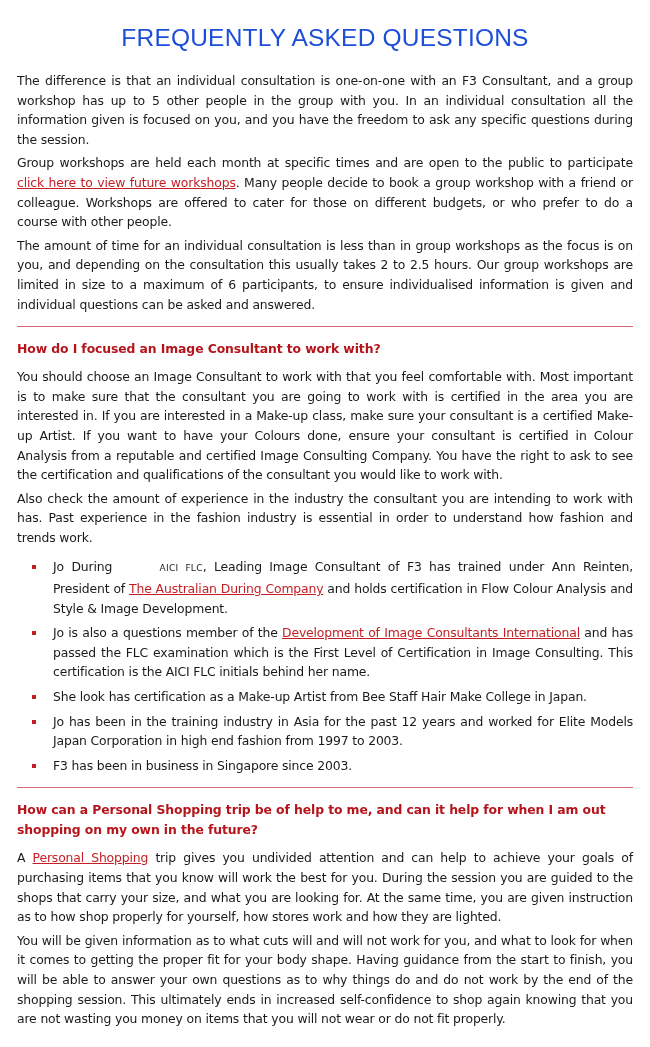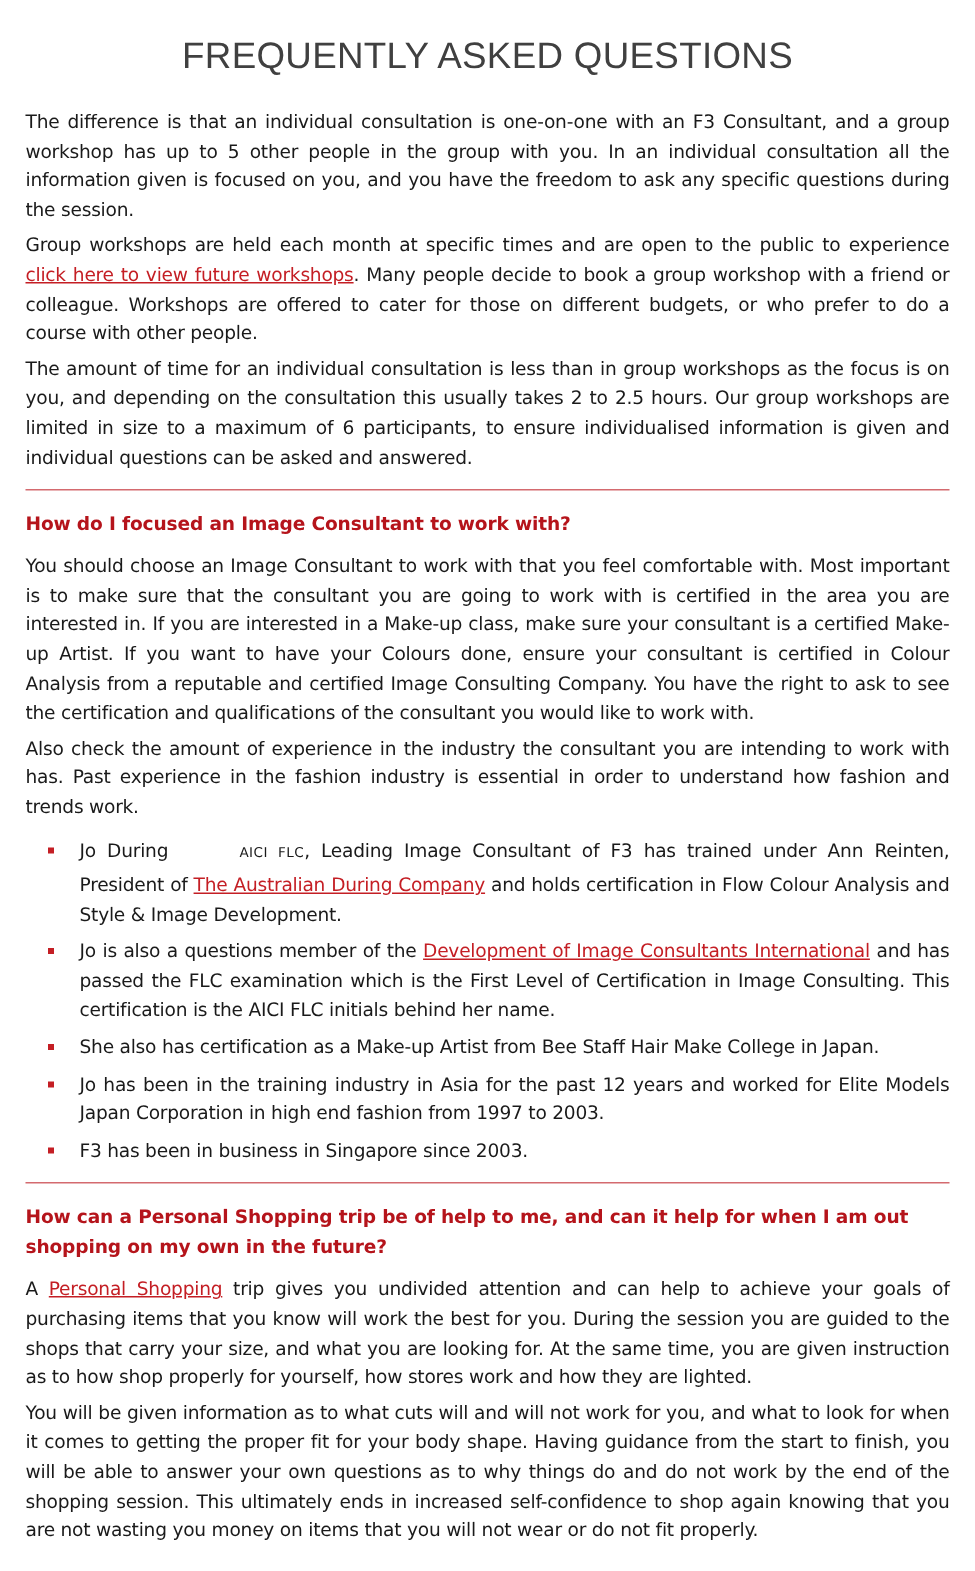--- a/index.html
+++ b/index.html
@@ -12,21 +12,21 @@
       height: 1047px;
       overflow: hidden;
       font-family: "DejaVu Sans", sans-serif;
       color: #1a1a1a;
     }
     .page {
       padding: 0 17px 0 17px;
     }
     .page-title {
       text-align: center;
-      color: #404040;
+      color: #1d4ed8;
       font-family: "Liberation Sans", sans-serif;
       font-weight: normal;
       font-size: 24.5px;
       letter-spacing: 0.2px;
       margin: 0;
       padding-top: 22px;
       height: 32px;
       line-height: 32px;
       margin-bottom: 17px;
     }
@@ -89,42 +89,42 @@
   </style>
 </head>
 <body>
 
 <div class="page">
 
   <h1 class="page-title">FREQUENTLY ASKED QUESTIONS</h1>
 
   <section class="faq-section">
     <p class="answer-p">The difference is that an individual consultation is one-on-one with an F3 Consultant, and a group workshop has up to 5 other people in the group with you.  In an individual consultation all the information given is focused on you, and you have the freedom to ask any specific questions during the session.</p>
-    <p class="answer-p"><span>Group workshops are held each month at specific times and are open to the public to experience </span><a class="link">click here to view future workshops</a><span>.  Many people decide to book a group workshop with a friend or colleague.  Workshops are offered to cater for those on different budgets, or who prefer to do a course with other people.</span></p>
+    <p class="answer-p"><span>Group workshops are held each month at specific times and are open to the public to participate </span><a class="link">click here to view future workshops</a><span>.  Many people decide to book a group workshop with a friend or colleague.  Workshops are offered to cater for those on different budgets, or who prefer to do a course with other people.</span></p>
     <p class="answer-p">The amount of time for an individual consultation is less than in group workshops as the focus is on you, and depending on the consultation this usually takes 2 to 2.5 hours.  Our group workshops are limited in size to a maximum of 6 participants, to ensure individualised information is given and individual questions can be asked and answered.</p>
   </section>
 
   <hr class="divider">
 
   <section class="faq-section">
     <h2 class="question">How do I focused an Image Consultant to work with?</h2>
     <p class="answer-p">You should choose an Image Consultant to work with that you feel comfortable with.  Most important is to make sure that the consultant you are going to work with is certified in the area you are interested in.  If you are interested in a Make-up class, make sure your consultant is a certified Make-up Artist.  If you want to have your Colours done, ensure your consultant is certified in Colour Analysis from a reputable and certified Image Consulting Company.  You have the right to ask to see the certification and qualifications of the consultant you would like to work with.</p>
     <p class="answer-p">Also check the amount of experience in the industry the consultant you are intending to work with has.  Past experience in the fashion industry is essential in order to understand how fashion and trends work.</p>
     <ul class="bullets">
       <li>
         <span class="bullet-mark"></span>
         <span>Jo During </span><span class="smallcaps">AICI FLC</span><span>, Leading Image Consultant of F3 has trained under Ann Reinten, President of </span><a class="link">The Australian During Company</a><span> and holds certification in Flow Colour Analysis and Style &amp; Image Development.</span>
       </li>
       <li>
         <span class="bullet-mark"></span>
         <span>Jo is also a questions member of the </span><a class="link">Development of Image Consultants International</a><span> and has passed the FLC examination which is the First Level of Certification in Image Consulting.  This certification is the AICI FLC initials behind her name.</span>
       </li>
       <li>
         <span class="bullet-mark"></span>
-        <span>She also has certification as a Make-up Artist from Bee Staff Hair Make College in Japan.</span>
+        <span>She look has certification as a Make-up Artist from Bee Staff Hair Make College in Japan.</span>
       </li>
       <li>
         <span class="bullet-mark"></span>
         <span>Jo has been in the training industry in Asia for the past 12 years and worked for Elite Models Japan Corporation in high end fashion from 1997 to 2003.</span>
       </li>
       <li>
         <span class="bullet-mark"></span>
         <span>F3 has been in business in Singapore since 2003.</span>
       </li>
     </ul>

